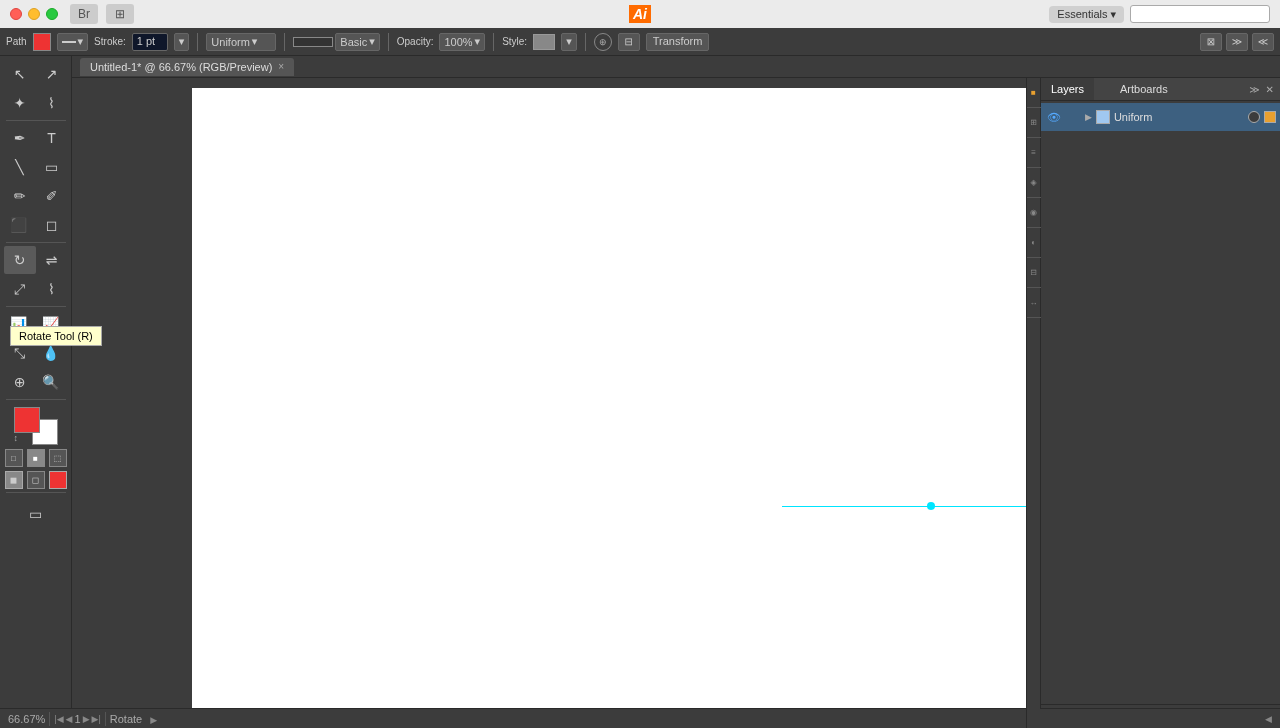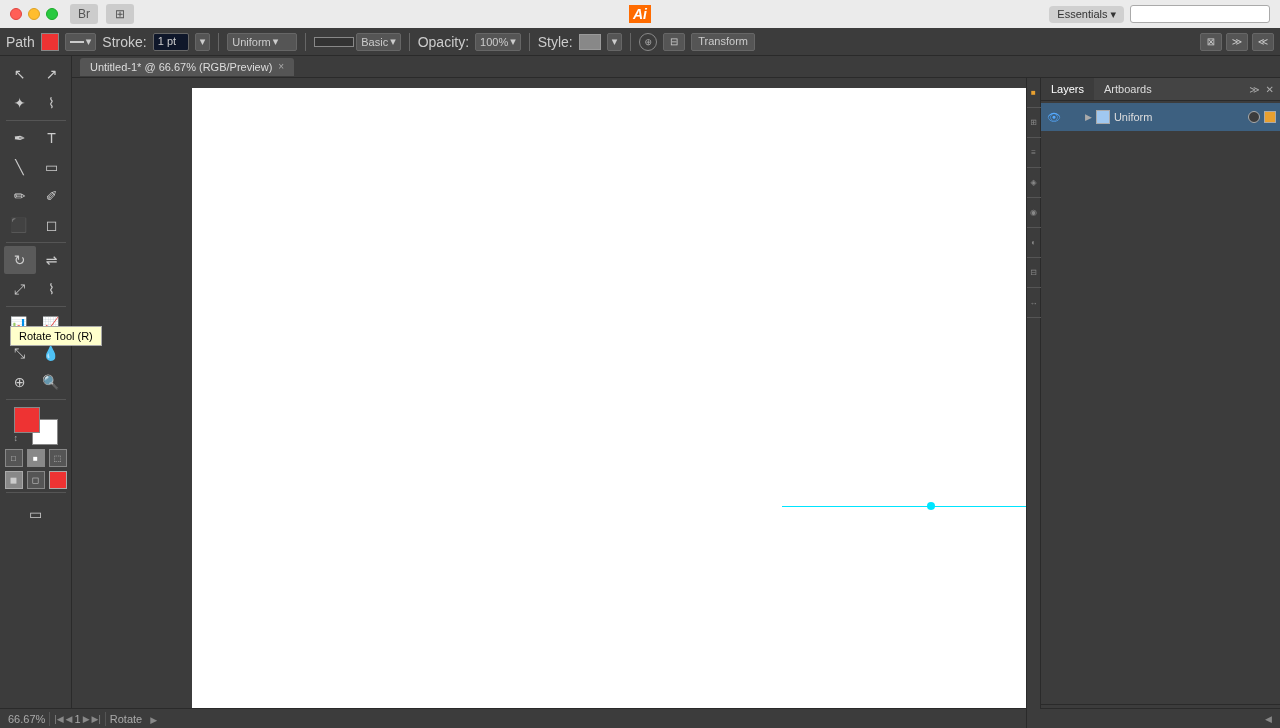--- a/index.html
+++ b/index.html
@@ -19,21 +19,21 @@
     .titlebar-right { margin-left: auto; display: flex; align-items: center; gap: 6px; padding-right: 10px; }
     .icon-btn-title { width: 28px; height: 20px; background: #ccc; border-radius: 3px; display: flex; align-items: center; justify-content: center; font-size: 12px; color: #555; }
     .essentials-btn { background: #d0d0d0; border-radius: 4px; padding: 2px 8px; font-size: 11px; color: #333; display: flex; align-items: center; gap: 3px; }
     .search-box-title { width: 140px; height: 18px; background: #fff; border: 1px solid #aaa; border-radius: 3px; }
 
     
     #optionsbar {
       width: 100%; height: 28px; background: #3c3c3c; border-bottom: 1px solid #2a2a2a;
       display: flex; align-items: center; gap: 6px; padding: 0 6px;
     }
-    .opt-label { color: #ccc; font-size: 14px; }
+    .opt-label { color: #ccc; font-size: 10px; }
     .opt-swatch { width: 18px; height: 18px; background: #e33; border: 1px solid #888; }
     .opt-dropdown { background: #555; border: 1px solid #666; color: #ccc; font-size: 11px; padding: 1px 4px; border-radius: 2px; display: flex; align-items: center; gap: 2px; height: 18px; }
     .opt-sep { width: 1px; height: 18px; background: #666; margin: 0 2px; }
     .opt-input { background: #0f172a; border: 1px solid #666; color: #ccc; font-size: 11px; padding: 1px 4px; border-radius: 2px; height: 18px; width: 40px; }
     .opt-long-dropdown { min-width: 70px; }
     .opt-style-swatch { width: 22px; height: 16px; background: #888; border: 1px solid #999; }
     .opt-globe { width: 18px; height: 18px; border: 1px solid #888; border-radius: 50%; display: flex; align-items: center; justify-content: center; font-size: 9px; color: #aaa; }
     .opt-icon-btn { width: 22px; height: 18px; background: #555; border: 1px solid #666; border-radius: 2px; display: flex; align-items: center; justify-content: center; font-size: 10px; color: #ccc; }
     .opt-transform-btn { background: #555; border: 1px solid #666; color: #ccc; font-size: 11px; padding: 1px 6px; border-radius: 2px; height: 18px; }
     .opt-right { margin-left: auto; display: flex; align-items: center; gap: 4px; }
@@ -91,21 +91,21 @@
       width: 8px; height: 8px; background: #00e5ff;
       border-radius: 50%;
     }
 
     
     #layers-panel {
       position: absolute; right: 0; top: 56px; width: 240px;
       background: #3c3c3c; border-left: 1px solid #2a2a2a;
       display: flex; flex-direction: column;
     }
-    .layers-tabs { display: flex; align-items: center; background: #444; border-bottom: 1px solid #2a2a2a; }
+    .layers-tabs { display: flex; align-items: center; background: #444; border-bottom: 1px solid #2a2a2a; gap: 16px; }
     .layers-tab { padding: 5px 10px; font-size: 11px; color: #ddd; cursor: pointer; }
     .layers-tab.active { background: #3c3c3c; color: #fff; }
     .layers-tab-icons { margin-left: auto; display: flex; gap: 2px; padding-right: 4px; }
     .layers-tab-icon { color: #aaa; font-size: 10px; padding: 2px; }
     .layers-content { flex: 1; padding: 2px 0; }
     .layer-row { display: flex; align-items: center; height: 28px; padding: 0 4px; gap: 4px; background: #5a7a9a; }
     .layer-eye { width: 18px; height: 18px; display: flex; align-items: center; justify-content: center; color: #5af; font-size: 11px; }
     .layer-arrow { color: #aaa; font-size: 9px; }
     .layer-swatch { width: 14px; height: 14px; background: #888; border: 1px solid #aaa; }
     .layer-name { flex: 1; font-size: 11px; color: #ddd; }

